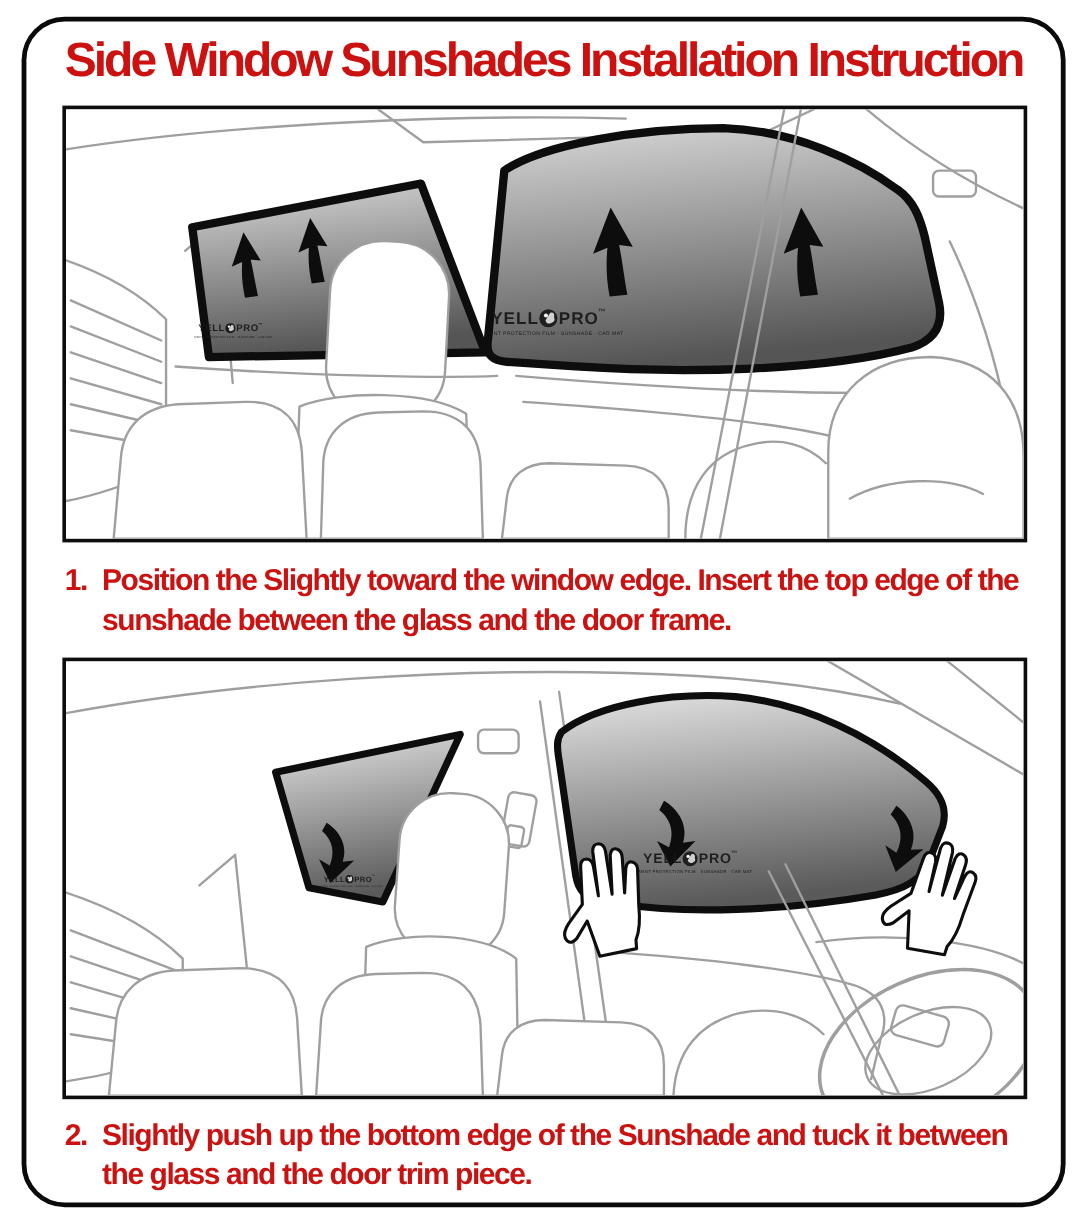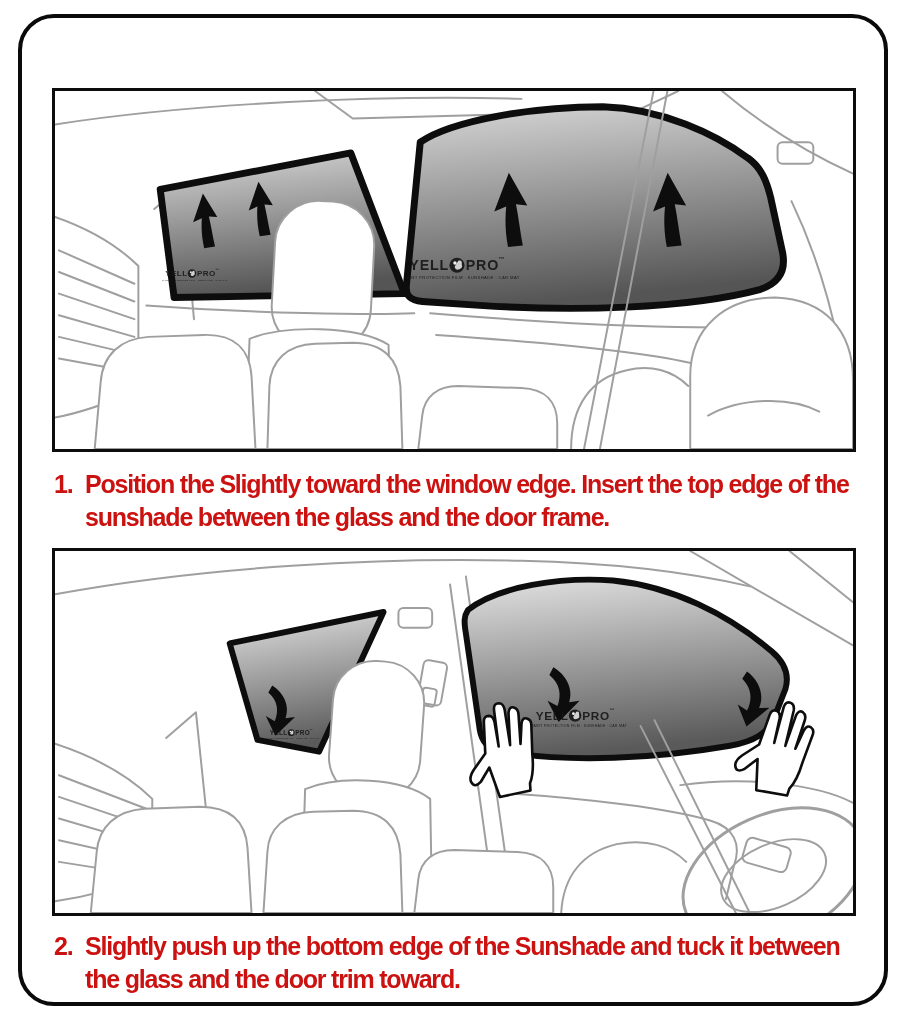--- a/index.html
+++ b/index.html
@@ -22,20 +22,21 @@
   .line{fill:none;stroke:#9f9f9f;stroke-width:2;stroke-linejoin:round;stroke-linecap:round;}
   .lineW{fill:#ffffff;stroke:#9f9f9f;stroke-width:2;stroke-linejoin:round;stroke-linecap:round;}
   .shade{fill:url(#shadeGrad);stroke:#0d0d0d;stroke-width:7;stroke-linejoin:round;}
   .shade2{fill:url(#shadeGrad2);stroke:#0d0d0d;stroke-width:6;stroke-linejoin:round;}
 </style>
 </head>
 <body>
 
 <div class="page">
   <div class="frame"></div>
+  <h1 class="title">Side Window Sunshades Installation Instruction</h1>
 
   <div class="panel panel1">
     <svg viewBox="0 0 804 364" preserveAspectRatio="none">
       <defs>
         <linearGradient id="shadeGrad" x1="0" y1="0" x2="0.18" y2="1">
           <stop offset="0" stop-color="#d7d7d7"></stop>
             <stop offset="1" stop-color="#555555"></stop>
         </linearGradient>
         <linearGradient id="shadeGrad2" x1="0" y1="0" x2="0.18" y2="1">
           <stop offset="0" stop-color="#e2e2e2"></stop>
@@ -185,15 +186,15 @@
 
       <g>
         <use href="#hand" transform="translate(452,202) rotate(-12) scale(1.05)"></use>
         <use href="#hand" transform="translate(728,200) rotate(10) scale(1.05)"></use>
       </g>
     </svg>
   </div>
 
   <div class="step step2">
     <span class="num">2.</span>
-    <span class="txt">Slightly push up the bottom edge of the Sunshade and tuck it between the glass and the door trim toward.</span>
+    <span class="txt">Slightly push up the bottom edge of the Sunshade and tuck it between the glass and the door trim piece.</span>
   </div>
 </div>
 
 </body></html>

